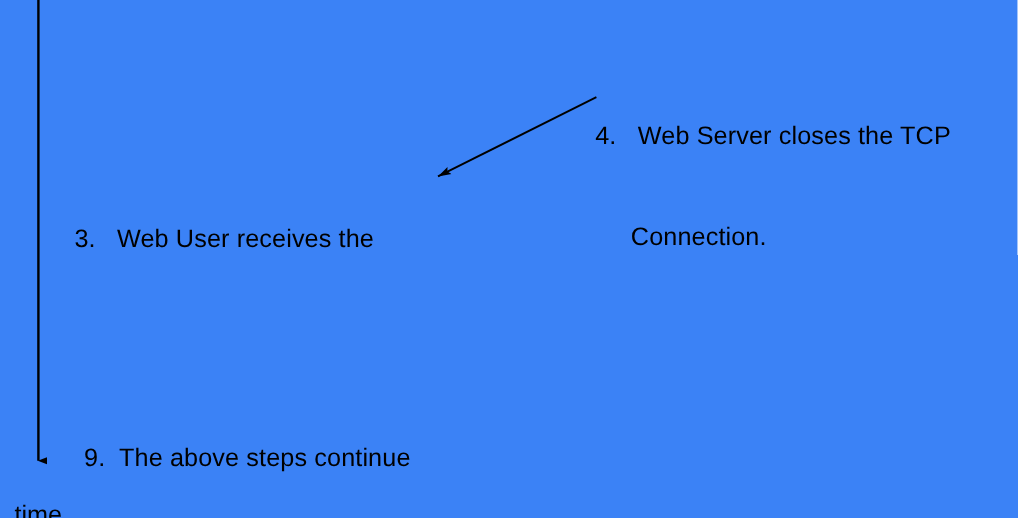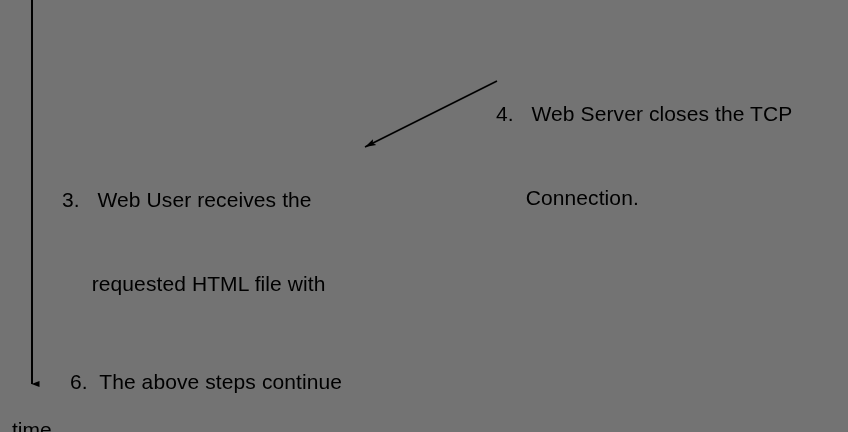--- a/index.html
+++ b/index.html
@@ -4,21 +4,21 @@
 <style>
   html, body {
     margin: 0;
     padding: 0;
     background: #ffffff;
   }
   #canvas {
     position: relative;
     width: 848px;
     height: 432px;
-    background: #737373;
+    background: #3b82f6;
     overflow: hidden;
     font-family: "Liberation Sans", sans-serif;
     color: #000000;
   }
   svg.overlay {
     position: absolute;
     left: 0;
     top: 0;
     width: 848px;
     height: 432px;
@@ -79,25 +79,24 @@
     <line x1="497" y1="81" x2="365" y2="147" stroke="#000000" stroke-width="1.6" marker-end="url(#arrowDiag)"></line>
   </svg>
 
   <div class="step-block" id="step4-block">
     <span class="step-line">4.   Web Server closes the TCP</span>
     <span class="step-line">     Connection.</span>
   </div>
 
   <div class="step-block" id="step5-block">
     <span class="step-line">3.   Web User receives the</span>
-    <span class="step-line">     requested HTML file with</span>
     
   </div>
 
   <div class="step-block" id="step6-block">
-    <span class="step-line">6.  The above steps continue</span>
+    <span class="step-line">9.  The above steps continue</span>
     
     
   </div>
 
   <div id="time-label">time</div>
 
 </div>
 
 </body></html>

